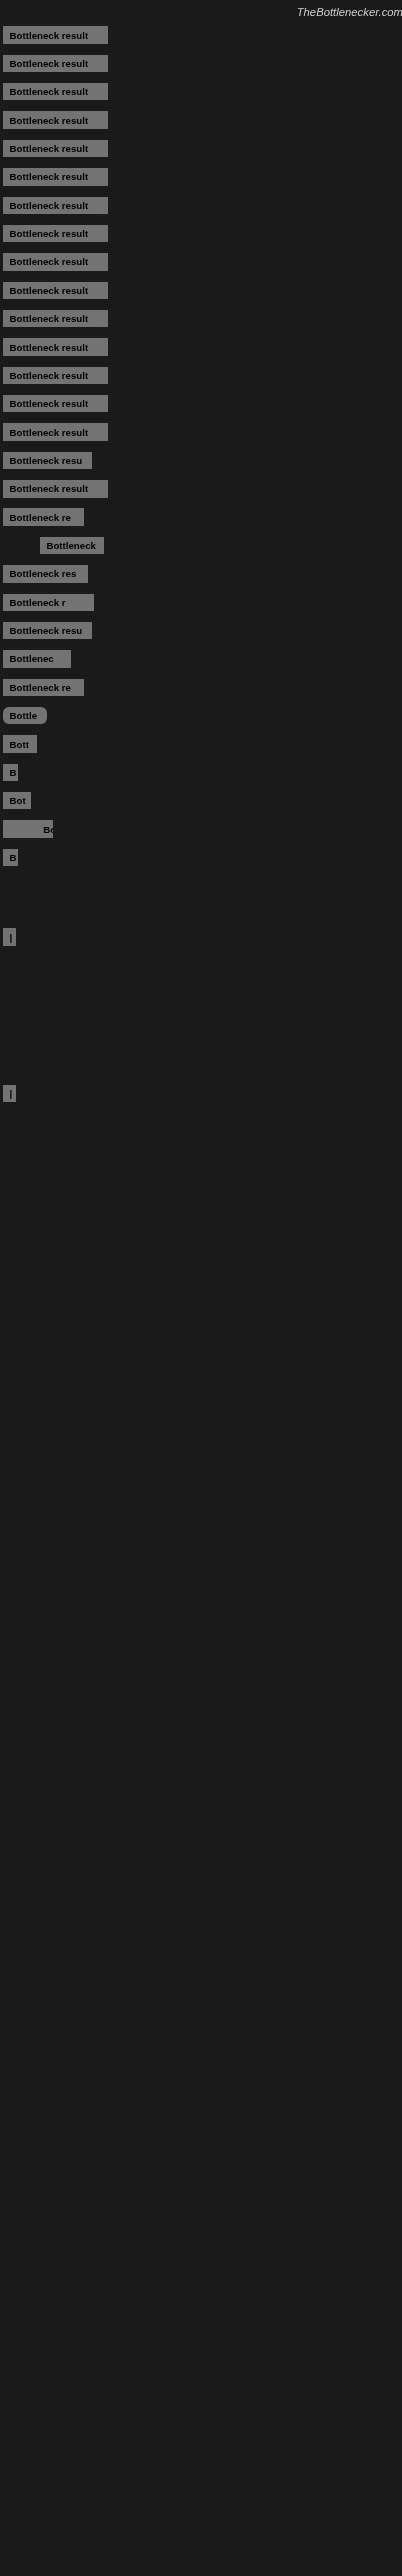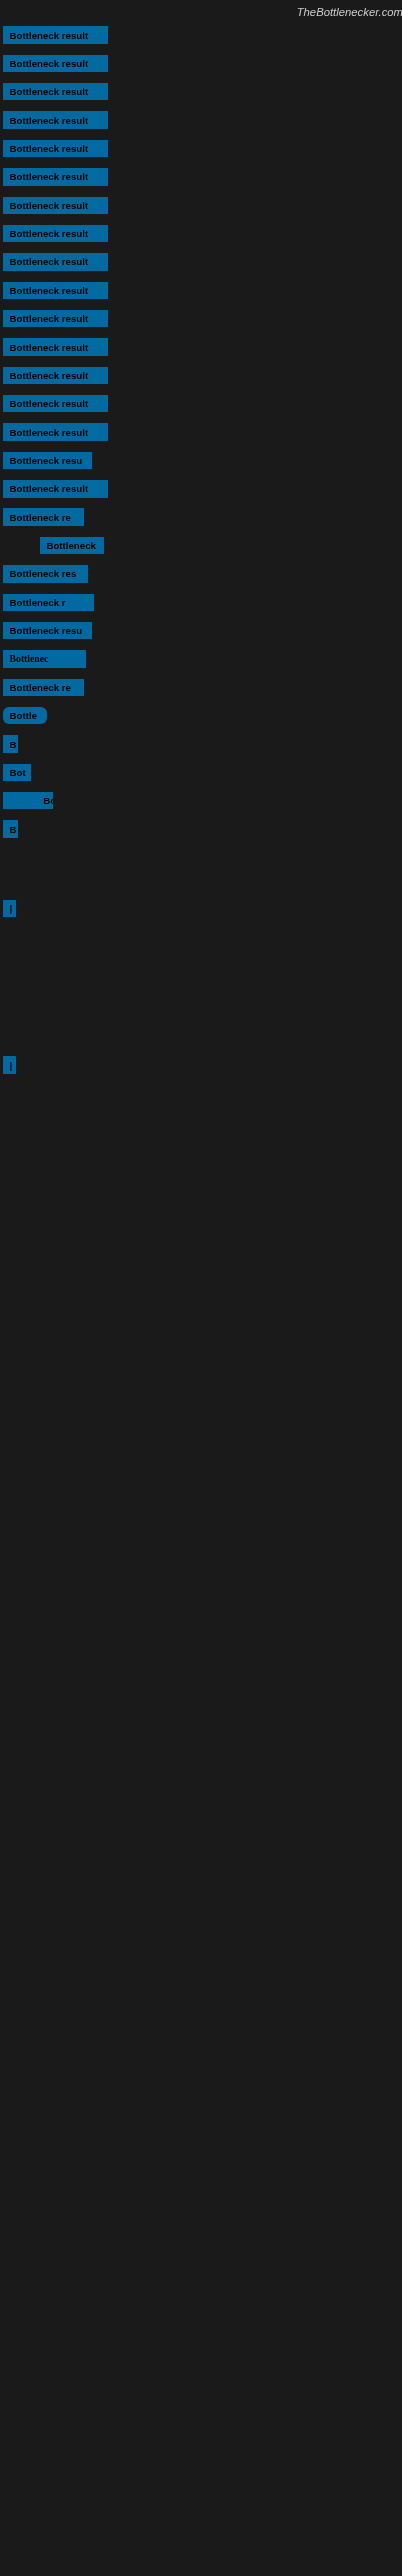--- a/index.html
+++ b/index.html
@@ -18,21 +18,21 @@
 
     .site-title {
       text-align: right;
       color: #cccccc;
       font-size: 11.3px;
       padding: 6.4px 0 3.2px 0;
       font-style: italic;
     }
 
     .bottleneck-bar {
-      background-color: #0369a1;
+      background-color: #737373;
       color: #000;
       font-size: 9.7px;
       font-weight: bold;
       padding: 3.2px 6.4px;
       margin: 4.8px 3.2px 1.6px 3.2px;
       display: inline-block;
       white-space: nowrap;
       overflow: hidden;
     }
 
@@ -61,23 +61,24 @@
     <div class="row"><div class="bottleneck-bar" style="width: 105px;">Bottleneck result</div></div>
     <div class="row"><div class="bottleneck-bar" style="width: 105px;">Bottleneck result</div></div>
     <div class="row"><div class="bottleneck-bar" style="width: 105px;">Bottleneck result</div></div>
     <div class="row"><div class="bottleneck-bar" style="width: 89px;">Bottleneck resu</div></div>
     <div class="row"><div class="bottleneck-bar" style="width: 105px;">Bottleneck result</div></div>
     <div class="row"><div class="bottleneck-bar" style="width: 81px;">Bottleneck re</div></div>
     <div class="row"><div class="bottleneck-bar" style="width: 64px; margin-left: 40px;">Bottleneck</div></div>
     <div class="row"><div class="bottleneck-bar" style="width: 85px;">Bottleneck res</div></div>
     <div class="row"><div class="bottleneck-bar" style="width: 91px;">Bottleneck r</div></div>
     <div class="row"><div class="bottleneck-bar" style="width: 89px;">Bottleneck resu</div></div>
-    <div class="row"><div class="bottleneck-bar" style="width: 83px; font-family: Liberation Serif, serif;">Bottlenec</div></div>
+    <div class="row"><div class="bottleneck-bar" style="width: 68px;">Bottlenec</div></div>
     <div class="row"><div class="bottleneck-bar" style="width: 81px;">Bottleneck re</div></div>
     <div class="row"><div class="bottleneck-bar" style="width: 44px; border-radius: 6px;">Bottle</div></div>
+    <div class="row"><div class="bottleneck-bar" style="width: 34px;">Bott</div></div>
     <div class="row"><div class="bottleneck-bar" style="width: 14.5px;">B</div></div>
     <div class="row"><div class="bottleneck-bar" style="width: 28px;">Bot</div></div>
     <div class="row"><div class="bottleneck-bar" style="width: 50px; padding-left: 40px;">Bottlen</div></div>
     <div class="row"><div class="bottleneck-bar" style="width: 14.5px;">B</div></div>
     <div class="row" style="height: 24px;"></div>
     <div class="row" style="height: 24px;"></div>
     <div class="row"><div class="bottleneck-bar" style="width: 9.7px;">|</div></div>
     <div class="row" style="height: 24px;"></div>
     <div class="row" style="height: 24px;"></div>
     <div class="row" style="height: 24px;"></div>

